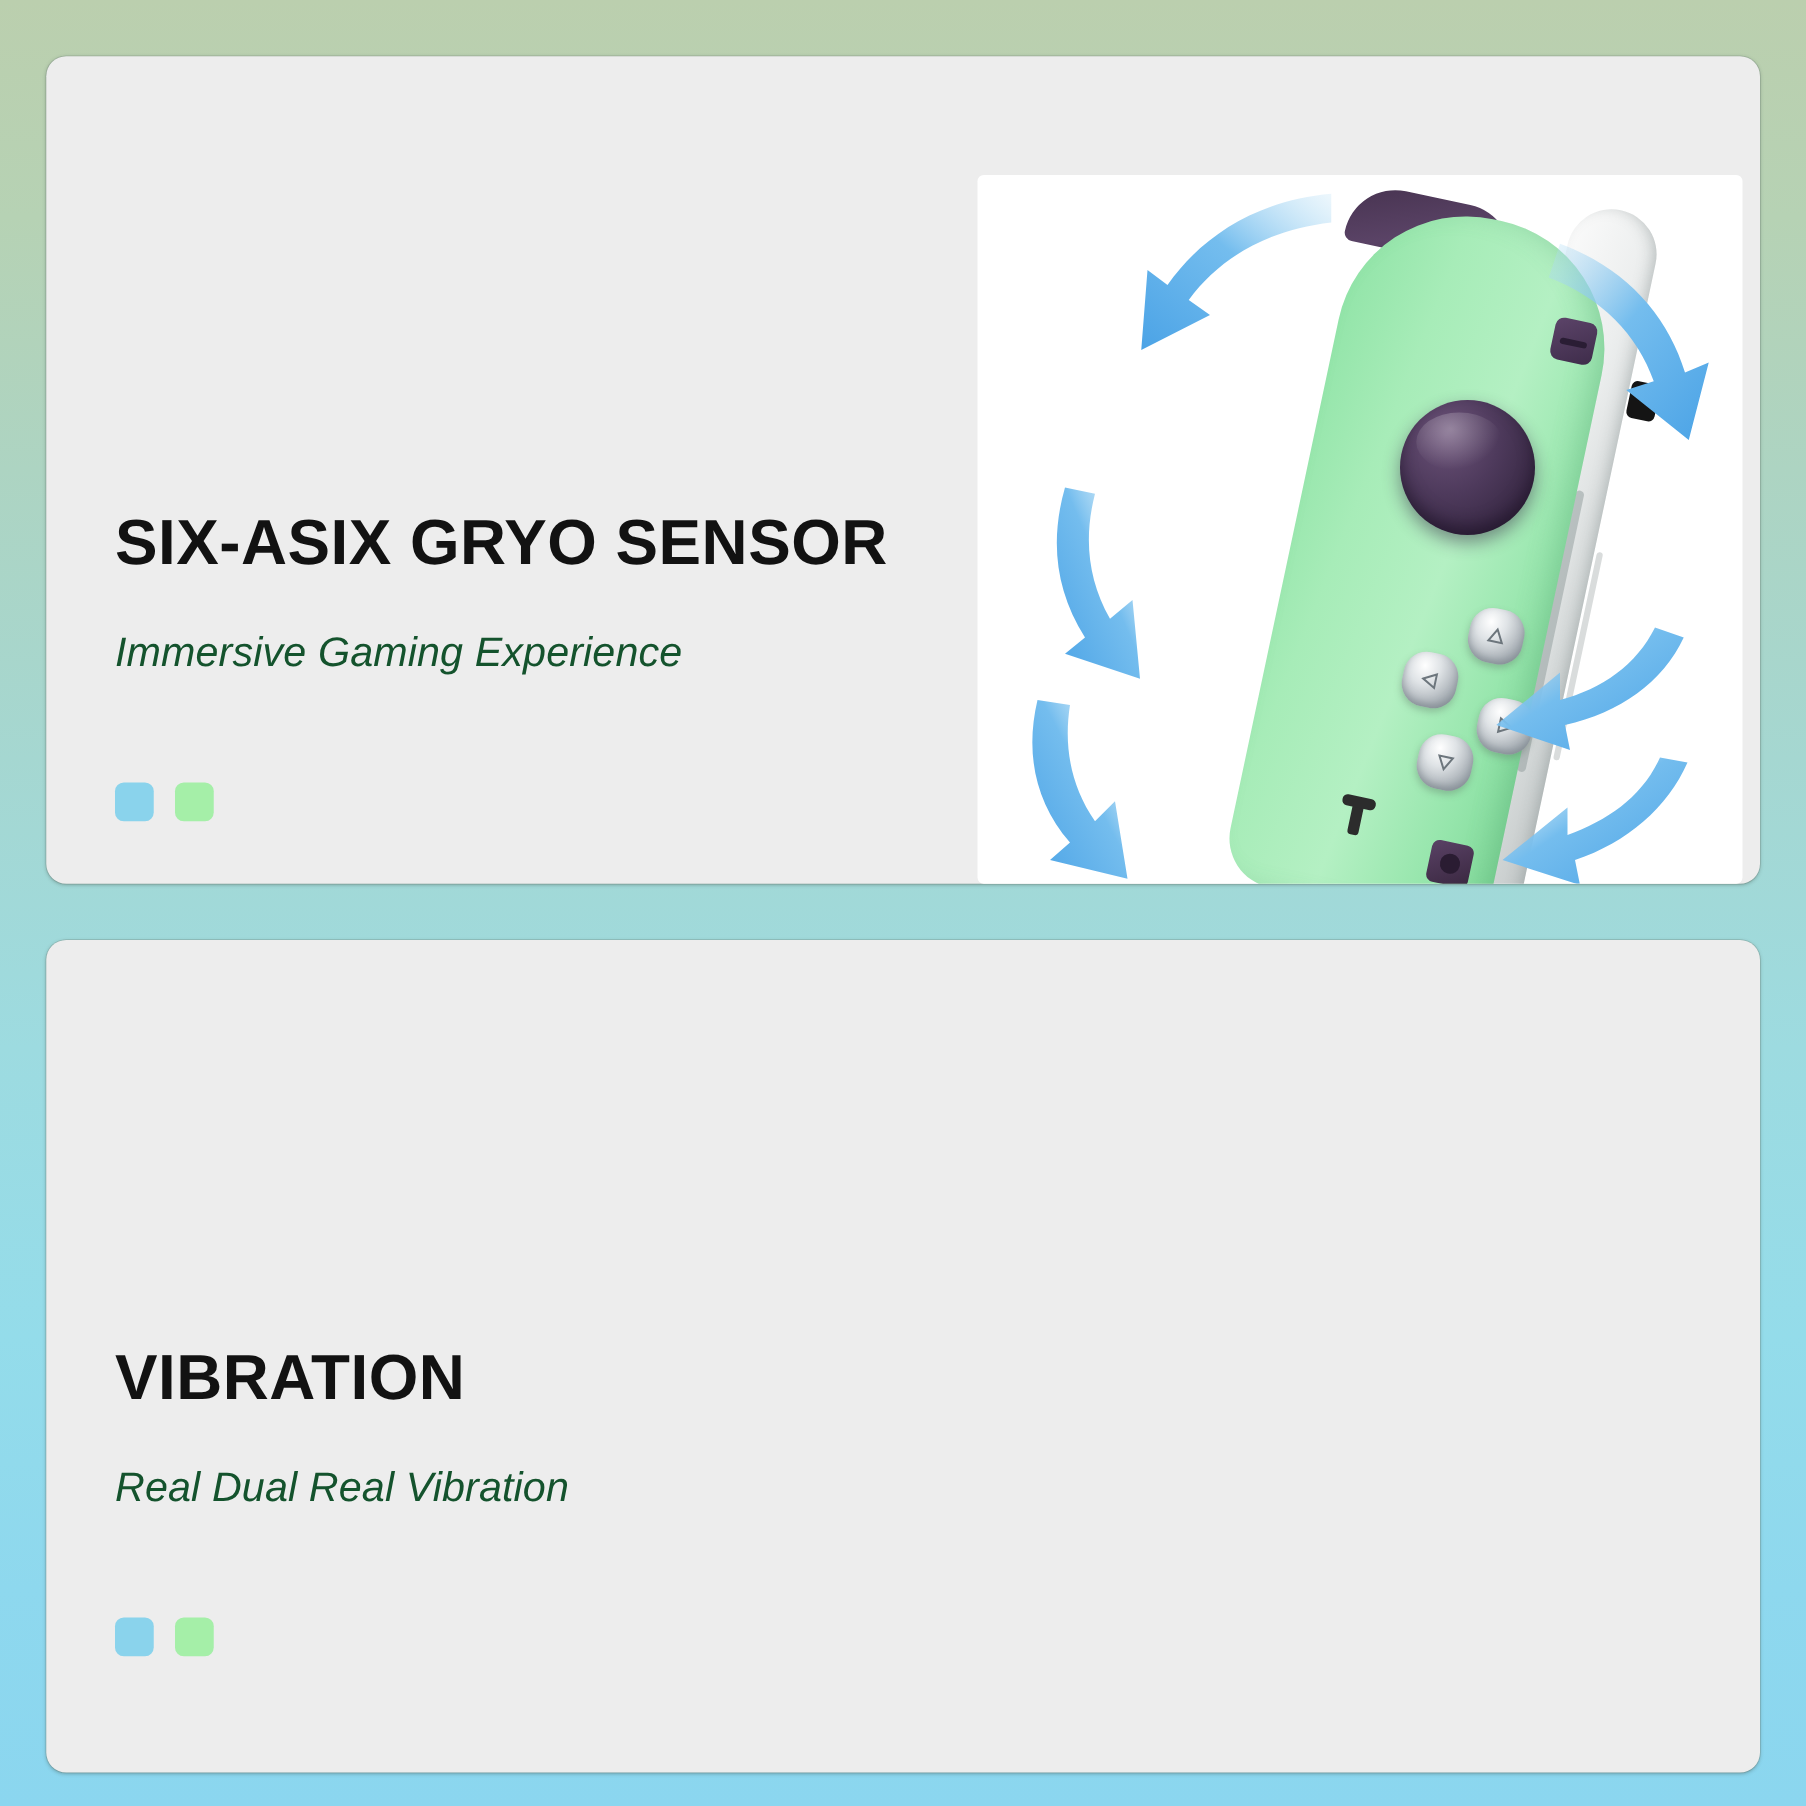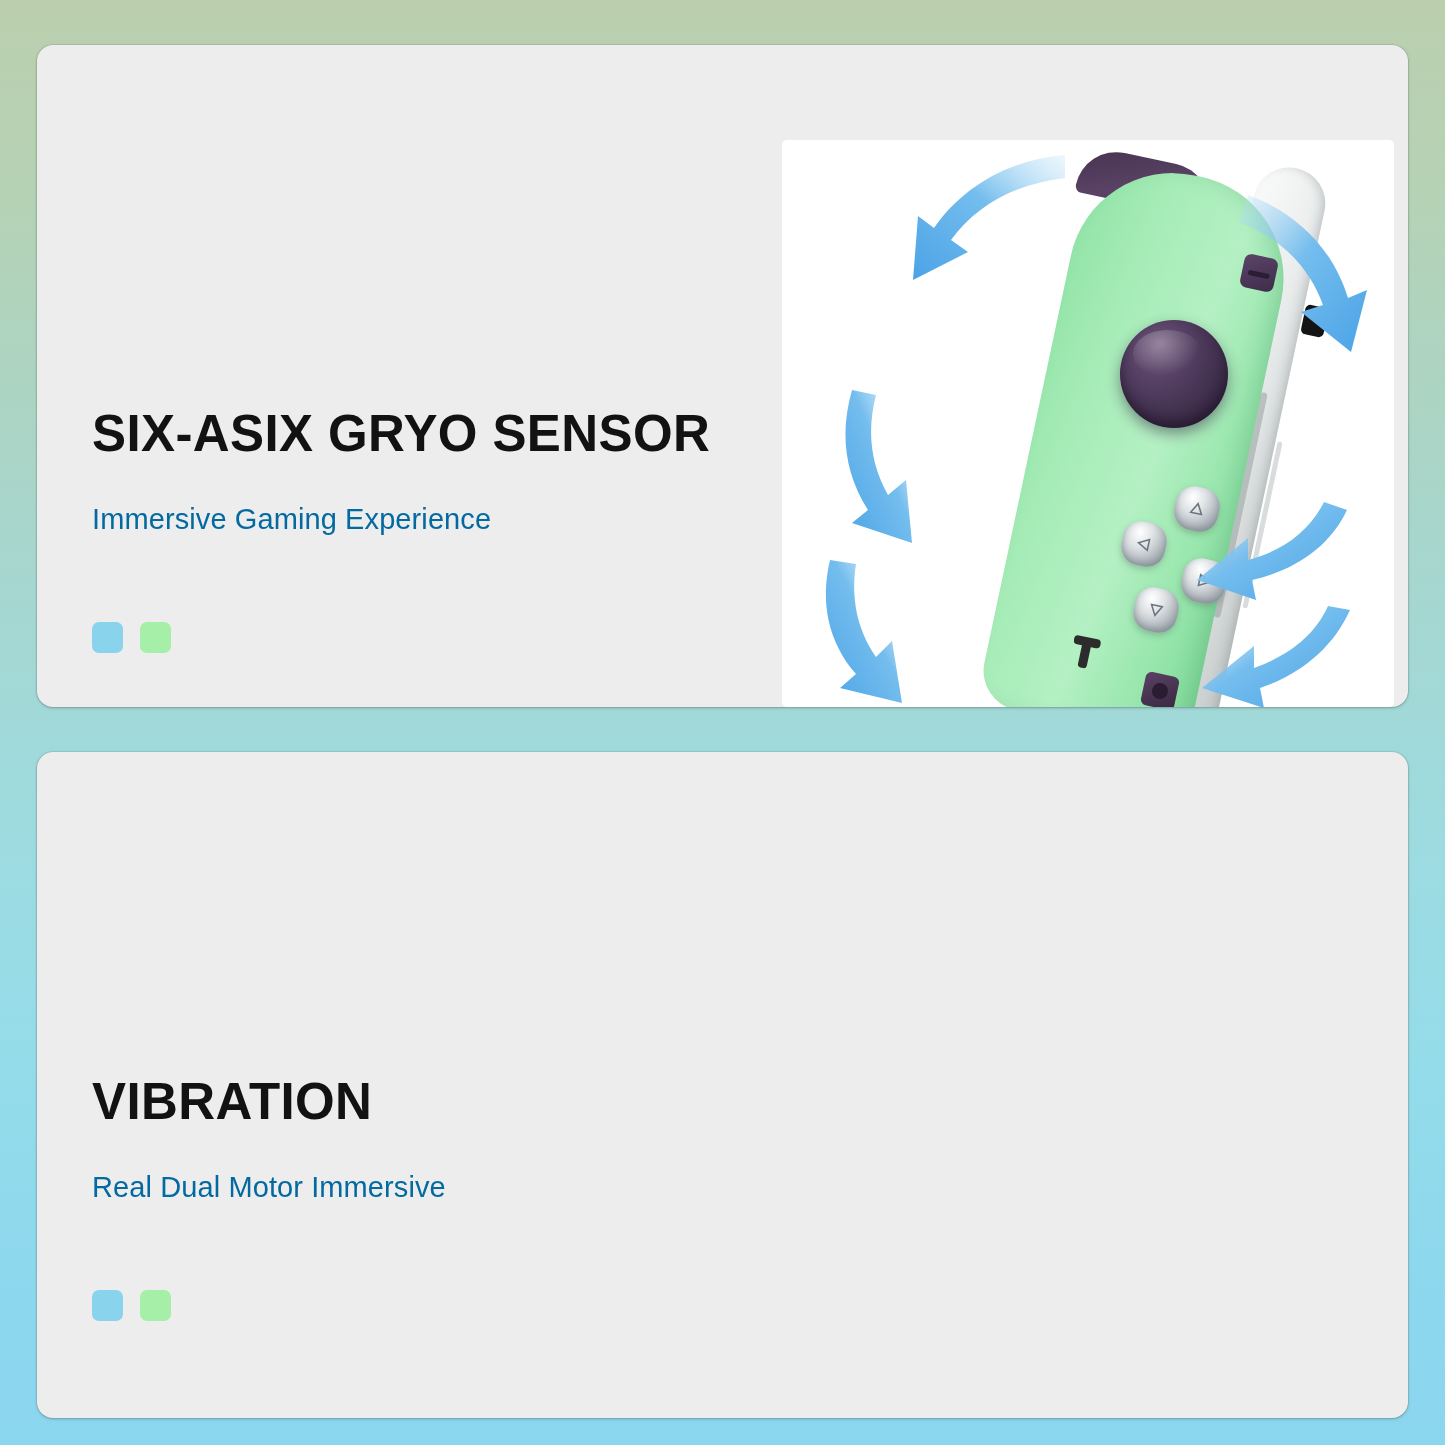--- a/index.html
+++ b/index.html
@@ -21,22 +21,22 @@
   #card-vibration{top:752px;height:666px;}
 
   
   .textblock{position:absolute;left:55px;}
   .headline{
     font-size:51px;font-weight:700;letter-spacing:.4px;
     color:#121212;line-height:1;white-space:nowrap;
     font-stretch:condensed;
   }
   .subline{
-    font-size:29px;font-weight:400;color:#0369a1;
-    line-height:1;white-space:nowrap;letter-spacing:.1px;
+    font-size:33px;font-weight:400;color:#14532d;
+    line-height:1;white-space:nowrap;letter-spacing:.1px;font-style:italic;
   }
   .swatches{display:flex;gap:17px;}
   .swatch{width:31px;height:31px;border-radius:7px;}
 
   
   .photo{
     position:absolute;background:#fff;overflow:hidden;
     border-radius:5px;
   }
   #photo-gyro{left:745px;top:95px;width:612px;height:567px;}
@@ -227,21 +227,21 @@
           <path d="M568 470 C552 506 520 534 478 548 L482 568 L420 548 L472 506 L472 528 C505 516 532 497 546 466 Z" fill="url(#ag2)"></path>
         </g>
       </svg>
     </div>
   </div>
 
   <div class="card" id="card-vibration">
 
     <div class="textblock" id="vib-text" style="top:324px;">
       <div class="headline">VIBRATION</div>
-      <div class="subline" style="margin-top:46px;">Real Dual Motor Immersive</div>
+      <div class="subline" style="margin-top:46px;">Real Dual Real Vibration</div>
       <div class="swatches" style="margin-top:88px;">
         <div class="swatch" style="background:#8ad3ec;"></div>
         <div class="swatch" style="background:#a5efa8;"></div>
       </div>
     </div>
 
   </div>
 
 </div>
 

